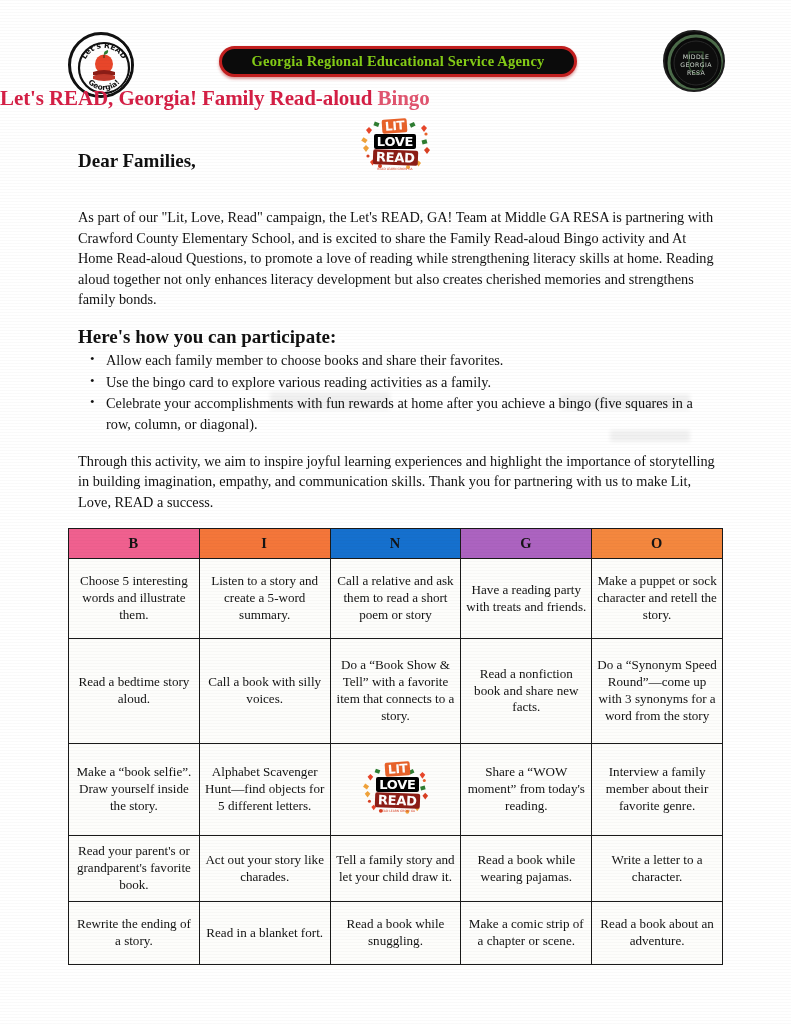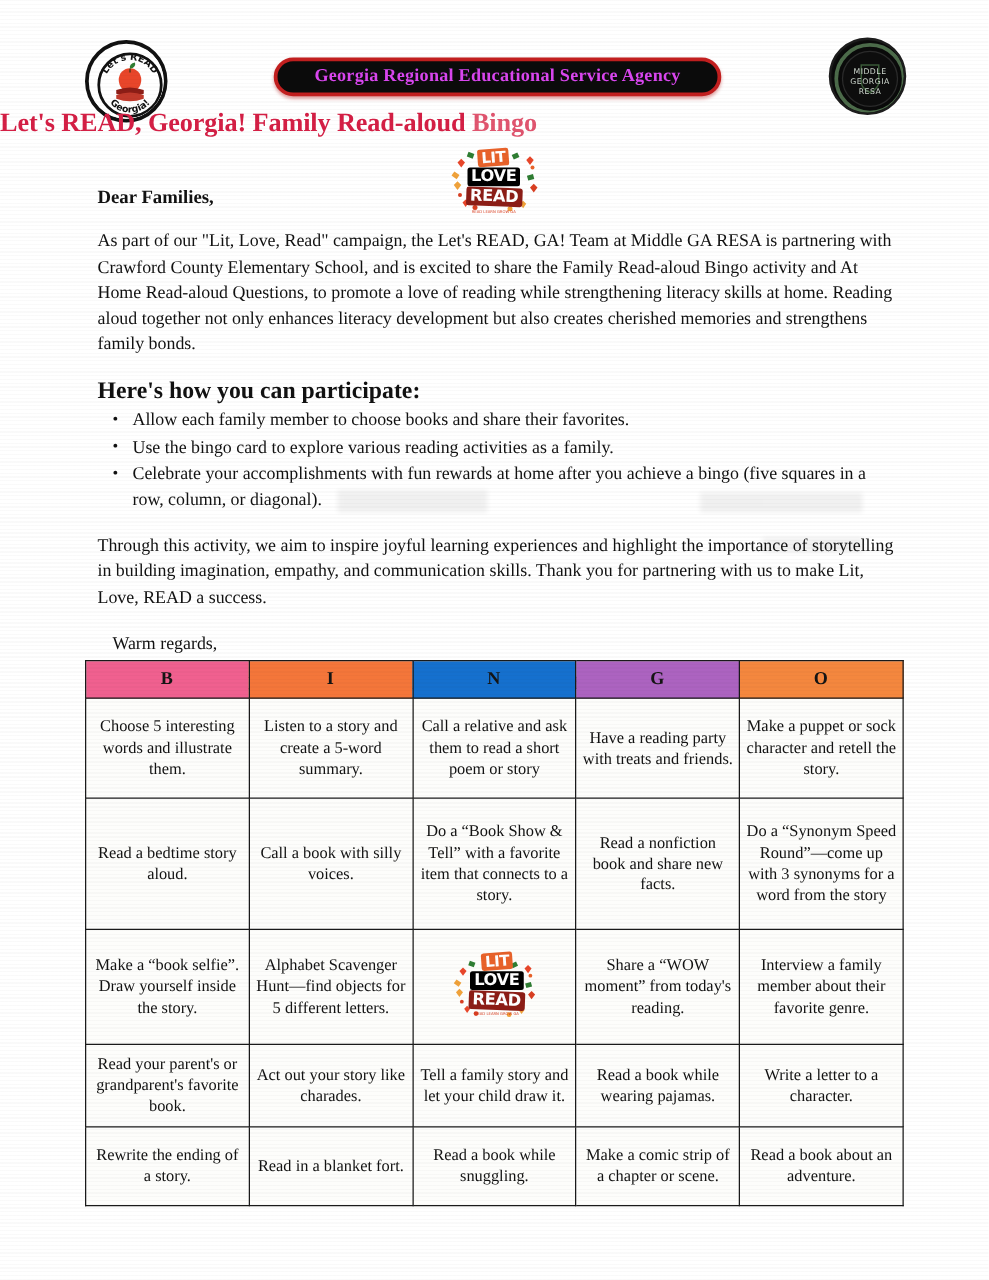--- a/index.html
+++ b/index.html
@@ -45,21 +45,21 @@
     width: 358px; height: 31px;
     background: #0b0b0b;
     border: 3px solid #c21f1f;
     border-radius: 16px;
     display: flex;
     align-items: center;
     justify-content: center;
     box-shadow: 0 2px 3px rgba(180,30,30,.45);
   }
   .banner-text {
-    color: #d946ef;
+    color: #84cc16;
     font-size: 14.5px;
     font-weight: bold;
     letter-spacing: .2px;
     white-space: nowrap;
   }
   .main-title {
     position: absolute;
     left: 0; top: 86px;
     width: 791px;
     text-align: left;
@@ -112,23 +112,23 @@
     margin-top: 1px;
   }
 
   
   .letter {
     position: absolute;
     left: 78px; top: 150px;
     width: 640px;
   }
   .salutation {
-    font-size: 15px;
-    font-weight: bold;
-    margin: 0 0 16px 0;
+    font-size: 19px;
+    font-weight: bold;
+    margin: 0 0 35px 0;
   }
   .para {
     font-size: 14.3px;
     line-height: 1.44;
     margin: 0 0 16px 0;
     text-align: left;
   }
   .sub-head {
     font-size: 19px;
     font-weight: bold;

